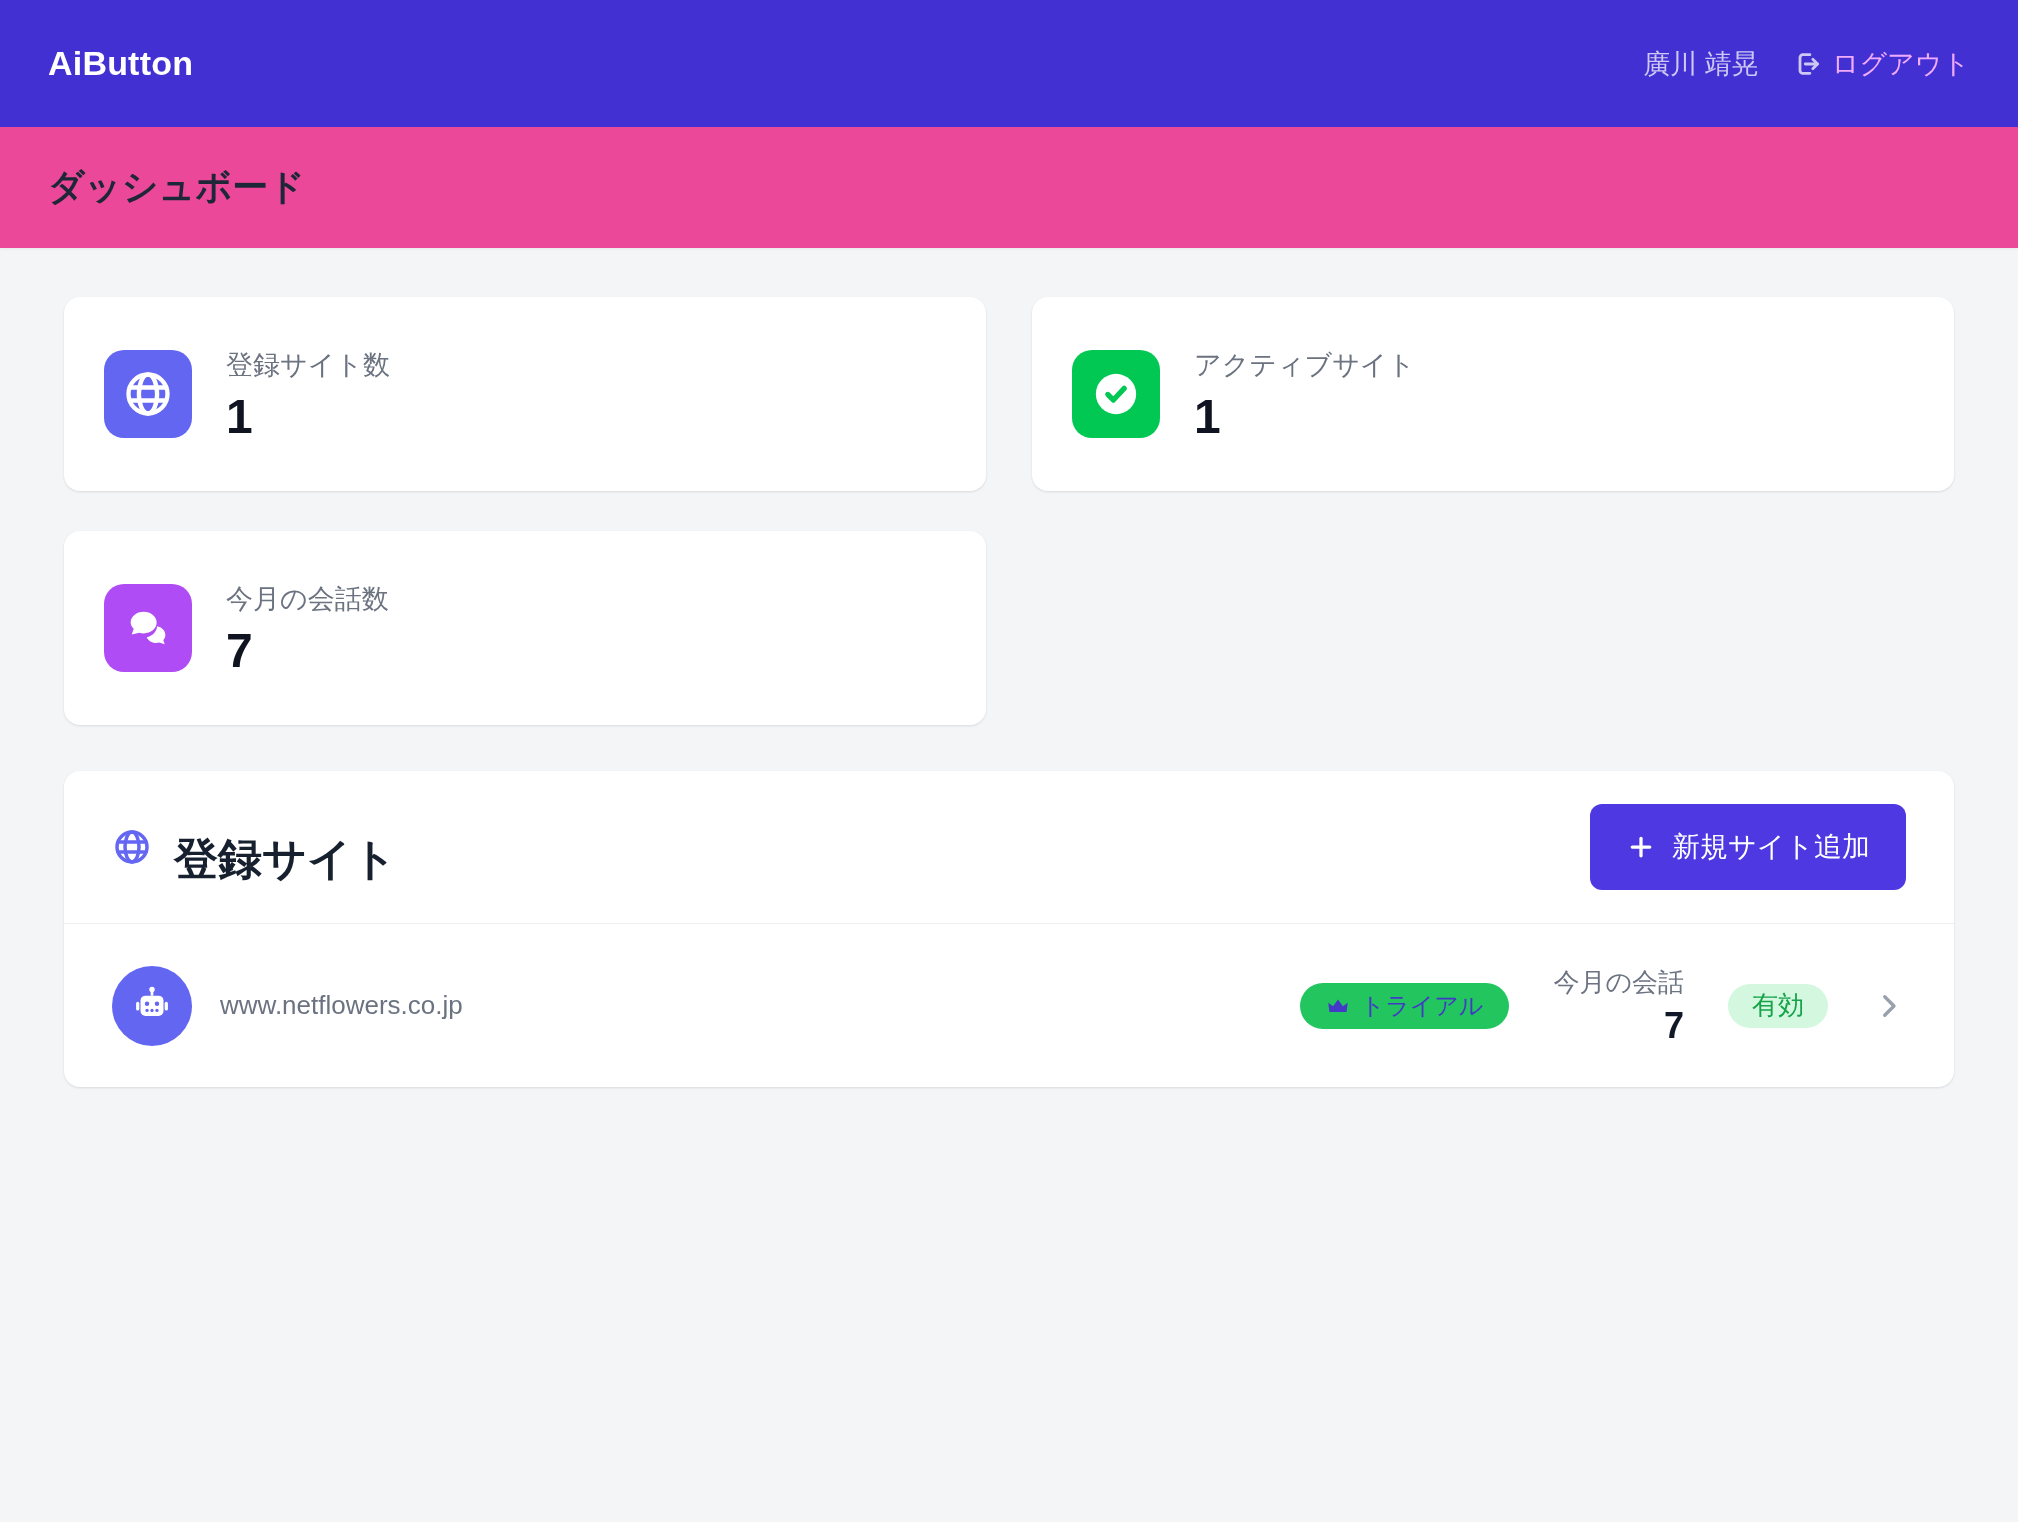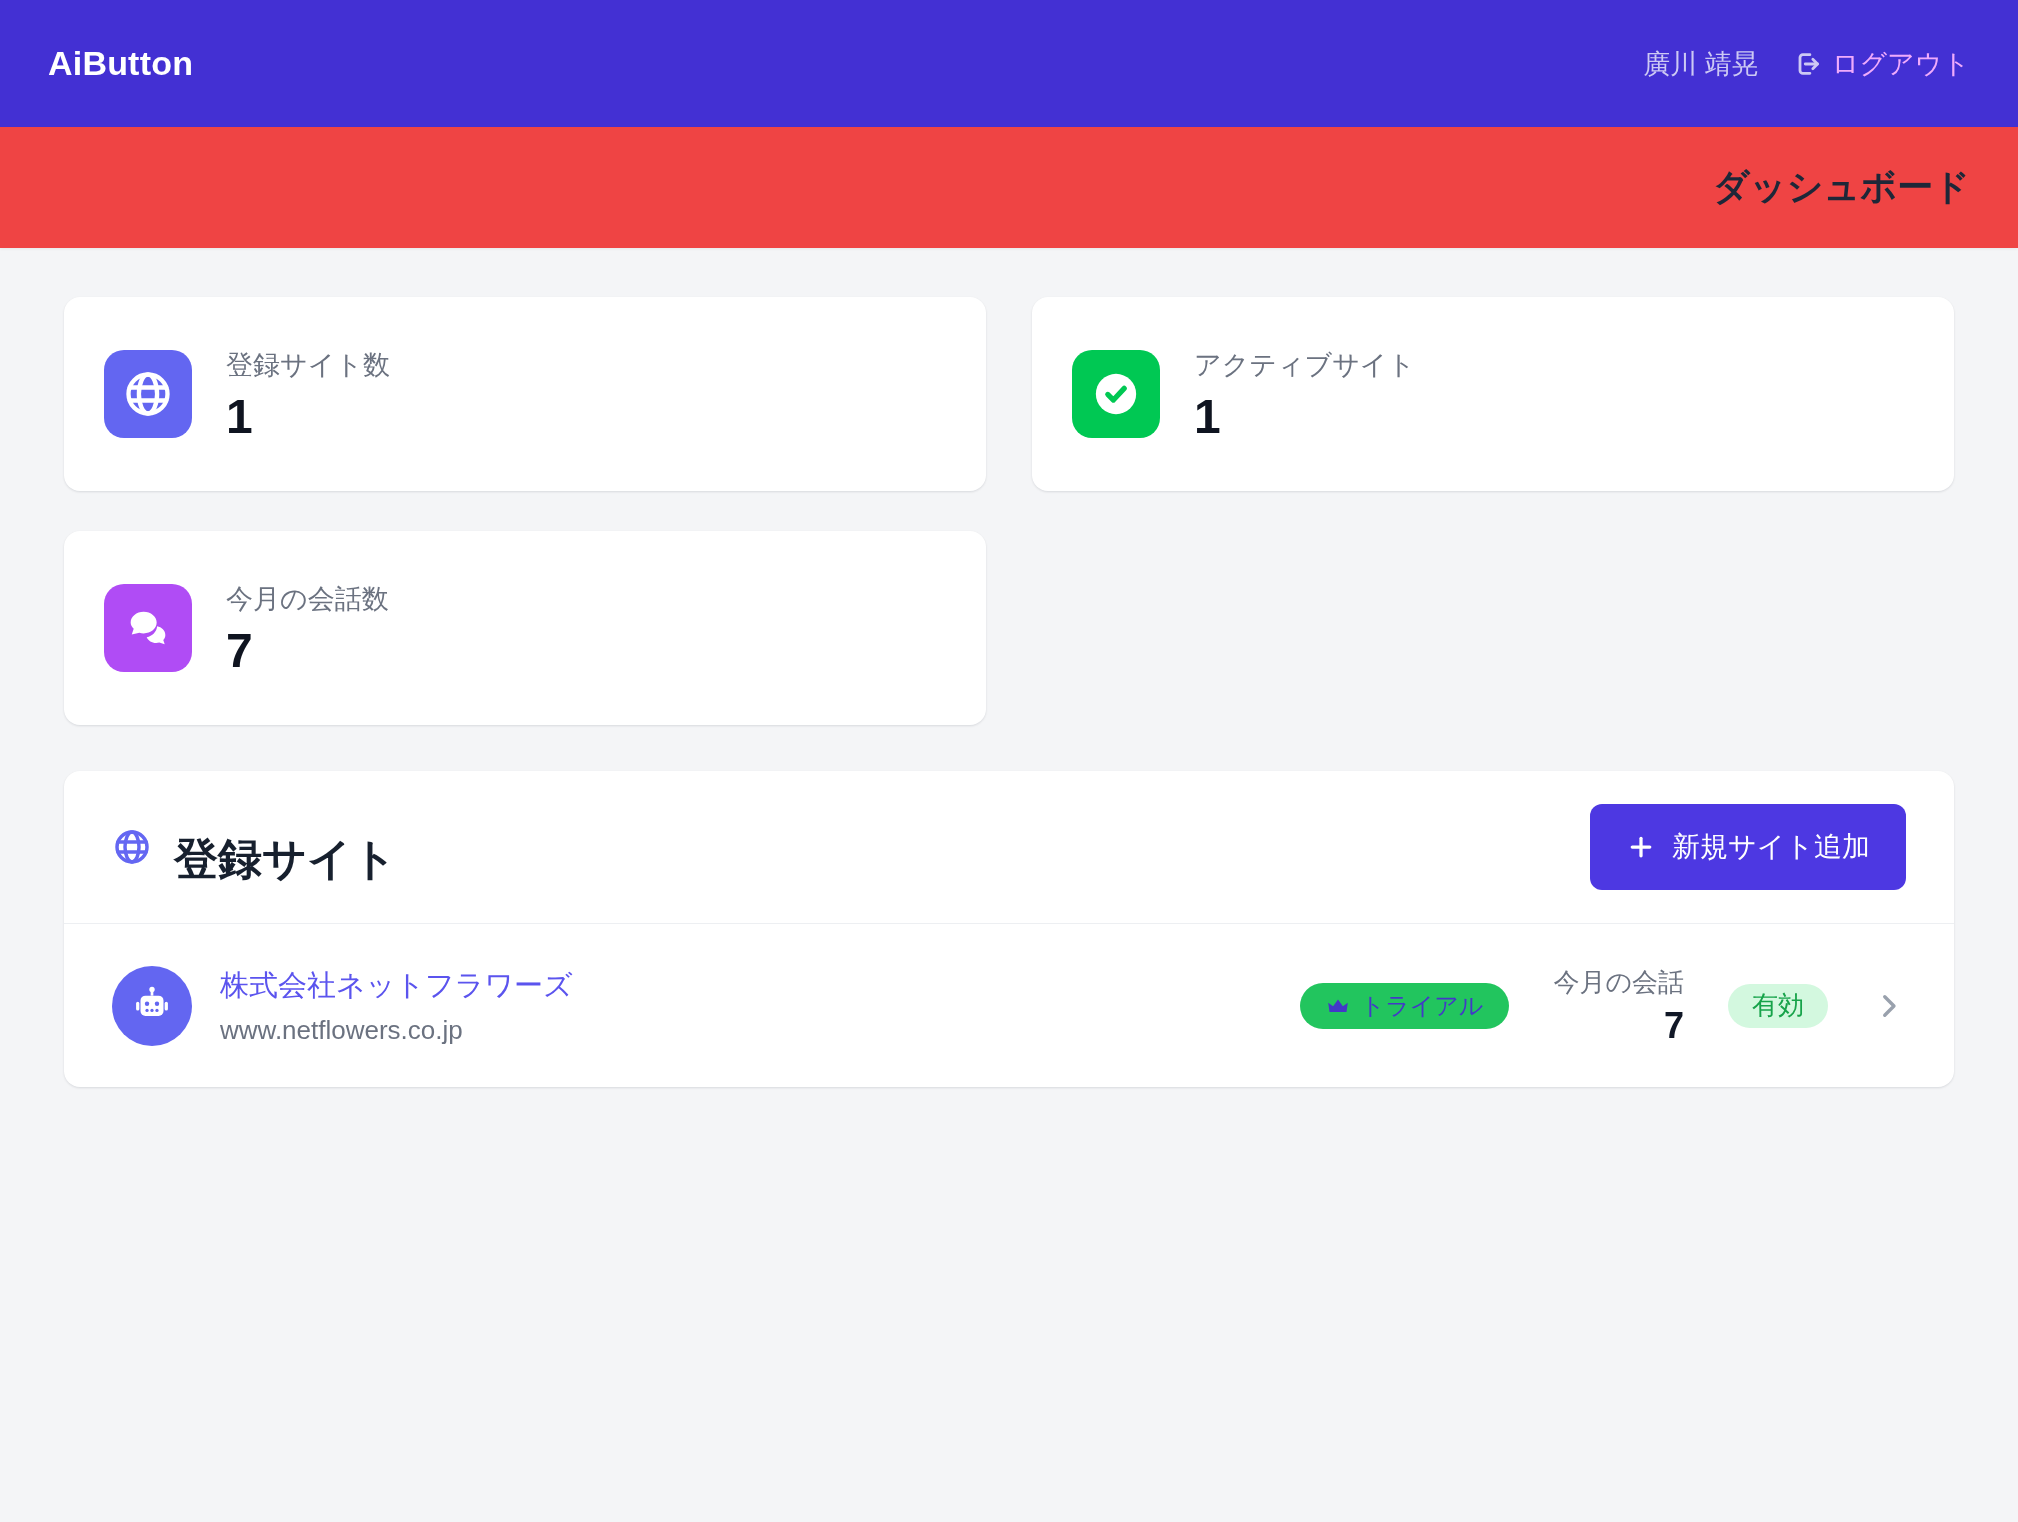--- a/index.html
+++ b/index.html
@@ -16,24 +16,24 @@
     display:flex; align-items:center; justify-content:space-between;
     padding:0 48px;
   }
   .brand { color:#ffffff; font-size:34px; font-weight:700; letter-spacing:.2px; }
   .nav-right { display:flex; align-items:center; gap:34px; color:#cdc9f4; font-size:27px; }
   .user-name { white-space:pre; }
   .logout { display:flex; align-items:center; gap:11px; cursor:pointer; color:#f0abfc; }
 
   
   .titlebar {
-    height:121px; background:#ef4444;
+    height:121px; background:#ec4899;
     display:flex; align-items:center; padding:16px 48px;
     box-shadow:0 1px 3px rgba(15,23,42,.06);
-    position:relative; z-index:1;justify-content:flex-end;
+    position:relative; z-index:1;
   }
   .page-title { font-size:36px; font-weight:700; color:#1e2738; }
 
   
   .content { padding:49px 64px 0; }
 
   .stats-grid { display:grid; grid-template-columns:1fr 1fr; column-gap:46px; row-gap:40px; }
   .stat-card {
     background:#ffffff; border-radius:16px; height:194px;
     display:flex; align-items:center; gap:34px; padding:0 40px;
@@ -191,21 +191,20 @@
           <rect x="3.7" y="9.8" width="1.7" height="4.6" rx="0.85" fill="#ffffff"></rect>
           <rect x="18.6" y="9.8" width="1.7" height="4.6" rx="0.85" fill="#ffffff"></rect>
           <circle cx="9.4" cy="10.8" r="1.15" fill="#6366f1"></circle>
           <circle cx="14.6" cy="10.8" r="1.15" fill="#6366f1"></circle>
           <circle cx="9.4" cy="14.3" r="0.85" fill="#6366f1"></circle>
           <circle cx="12" cy="14.3" r="0.85" fill="#6366f1"></circle>
           <circle cx="14.6" cy="14.3" r="0.85" fill="#6366f1"></circle>
         </svg>
       </div>
       <div>
-        <div class="site-name">株式会社ネットフラワーズ</div>
         <div class="site-url">www.netflowers.co.jp</div>
       </div>
       <div class="row-right">
         <span class="badge-trial">
           <span style="display:flex;">
             <svg width="24" height="24" viewBox="0 0 24 24" fill="#4338c8">
               <path d="M3.5 18l-1.3-9.2 4.9 3.4L12 5.6l4.9 6.6 4.9-3.4L20.5 18z"></path>
             </svg>
           </span>
           <span>トライアル</span>

